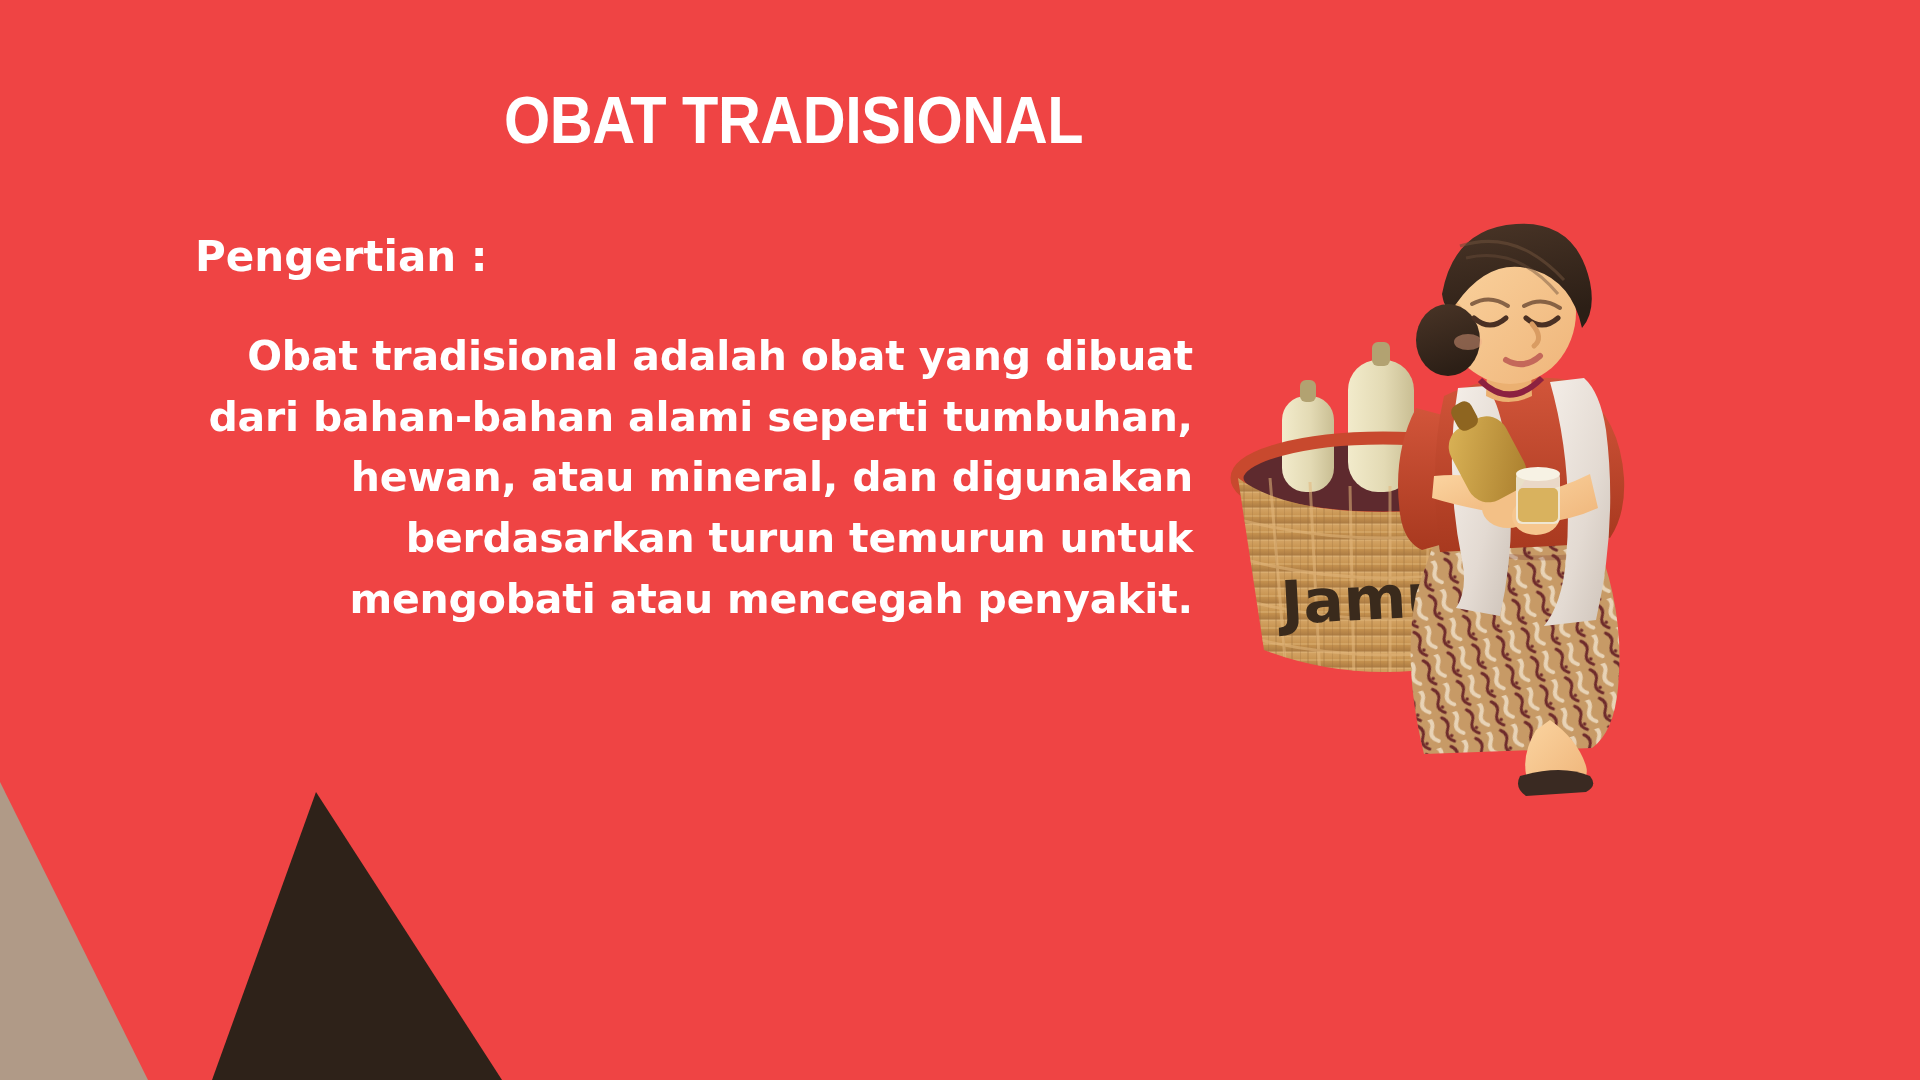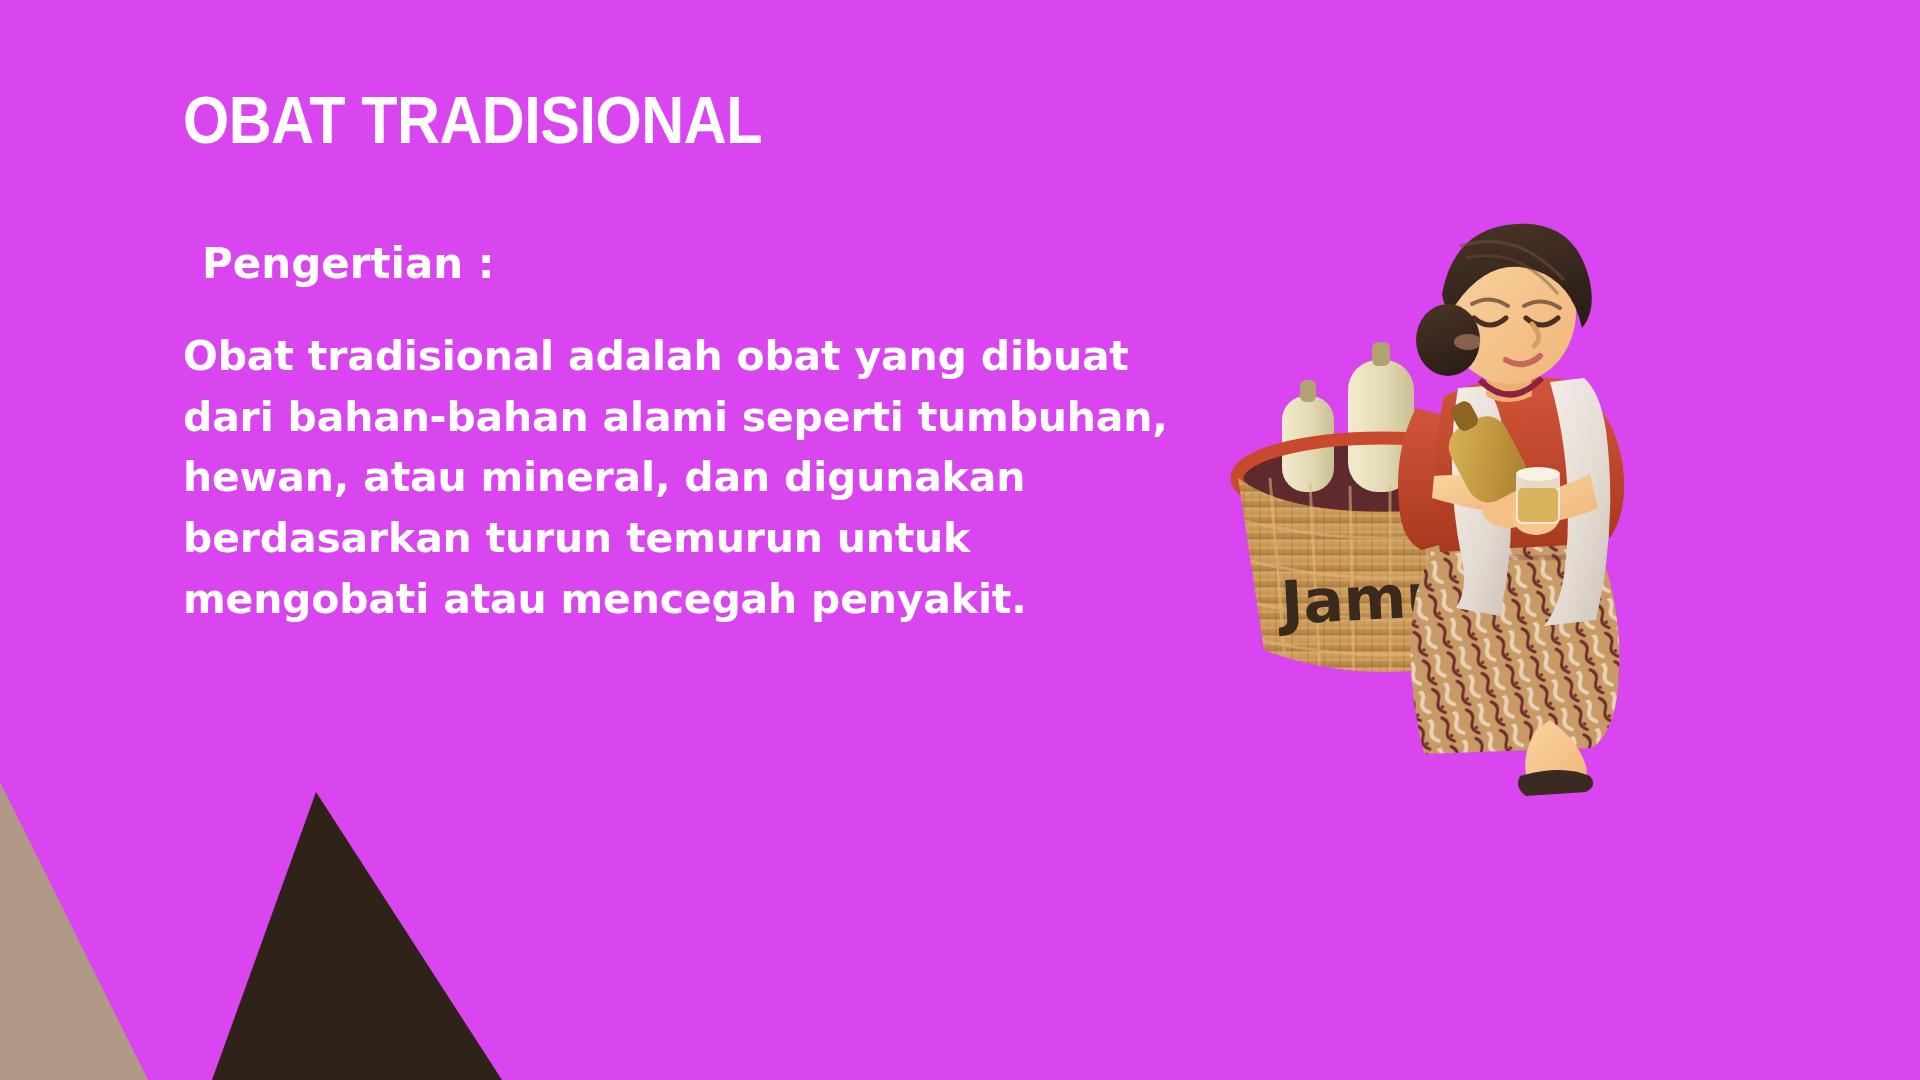--- a/index.html
+++ b/index.html
@@ -1,21 +1,21 @@
 <!DOCTYPE html>
 <html><head>
 <meta charset="utf-8">
 <style>
   html,body{margin:0;padding:0;background:#000;}
   body{
     width:1920px;height:1080px;overflow:hidden;position:relative;
     font-family:"Liberation Sans", sans-serif;
     background:#000000;
   }
-  .slide{position:absolute;inset:0;background:#d946ef;overflow:hidden;}
+  .slide{position:absolute;inset:0;background:#ef4444;overflow:hidden;text-align:right;}
 
   
   .deco-layer{position:absolute;left:0;bottom:0;width:760px;height:340px;pointer-events:none;}
   .deco-layer svg{display:block;width:100%;height:100%;}
 
   
   .text-col{
     position:absolute;left:183px;top:86px;width:1000px;
   }
   .slide-title{
@@ -28,21 +28,21 @@
     margin:0;
     transform:scaleX(0.90);
     transform-origin:left center;
     white-space:nowrap;
   }
   .slide-subtitle{
     font-family:"DejaVu Sans", sans-serif;
     font-weight:700;
     font-size:42px;
     color:#FFFFFF;
-    margin:7px;
+    margin:0;
     padding-left:12px;
     position:absolute;
     top:146px;left:0;
     white-space:nowrap;
   }
   .body-text{
     position:absolute;
     top:240px;left:0;
     width:1010px;
     font-family:"DejaVu Sans", sans-serif;

